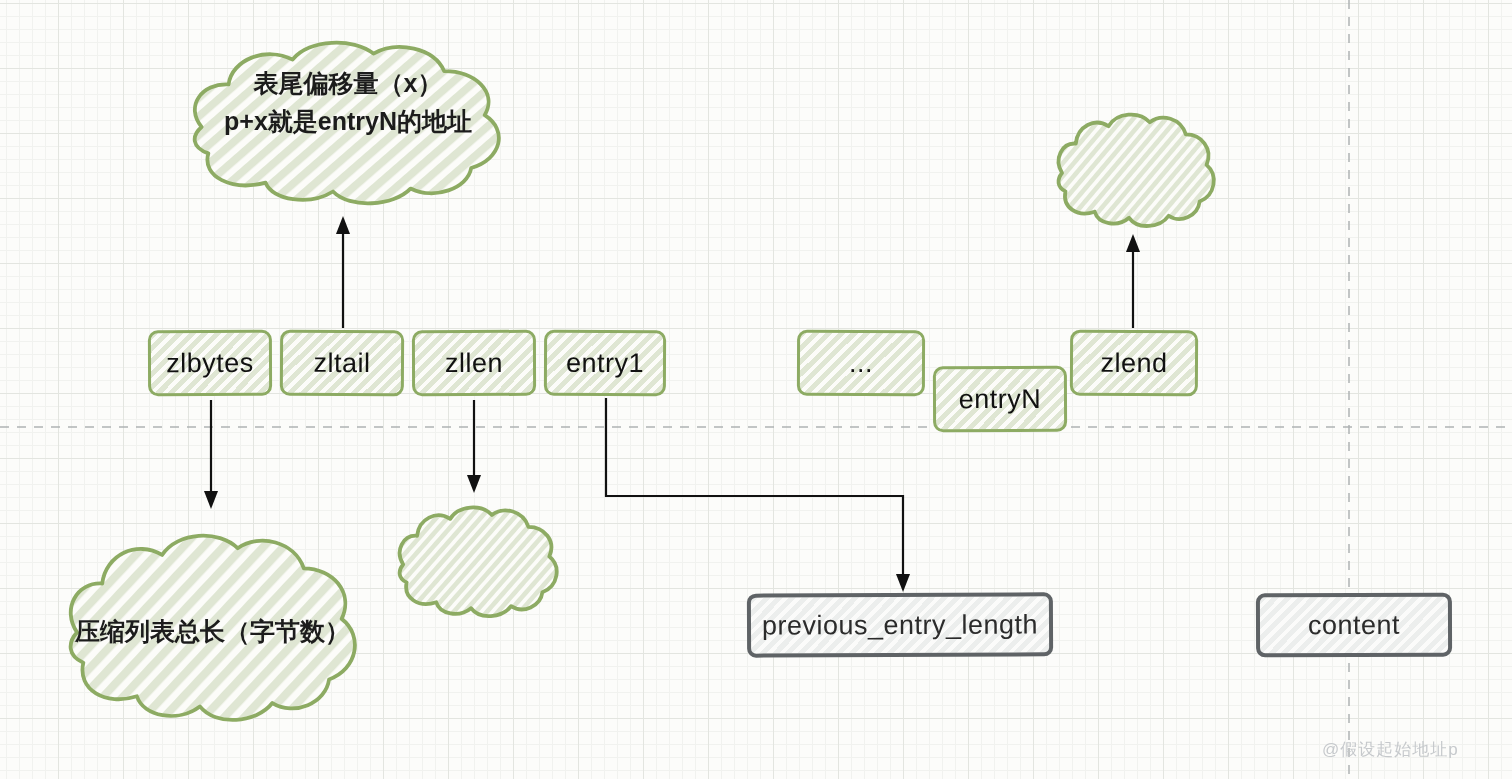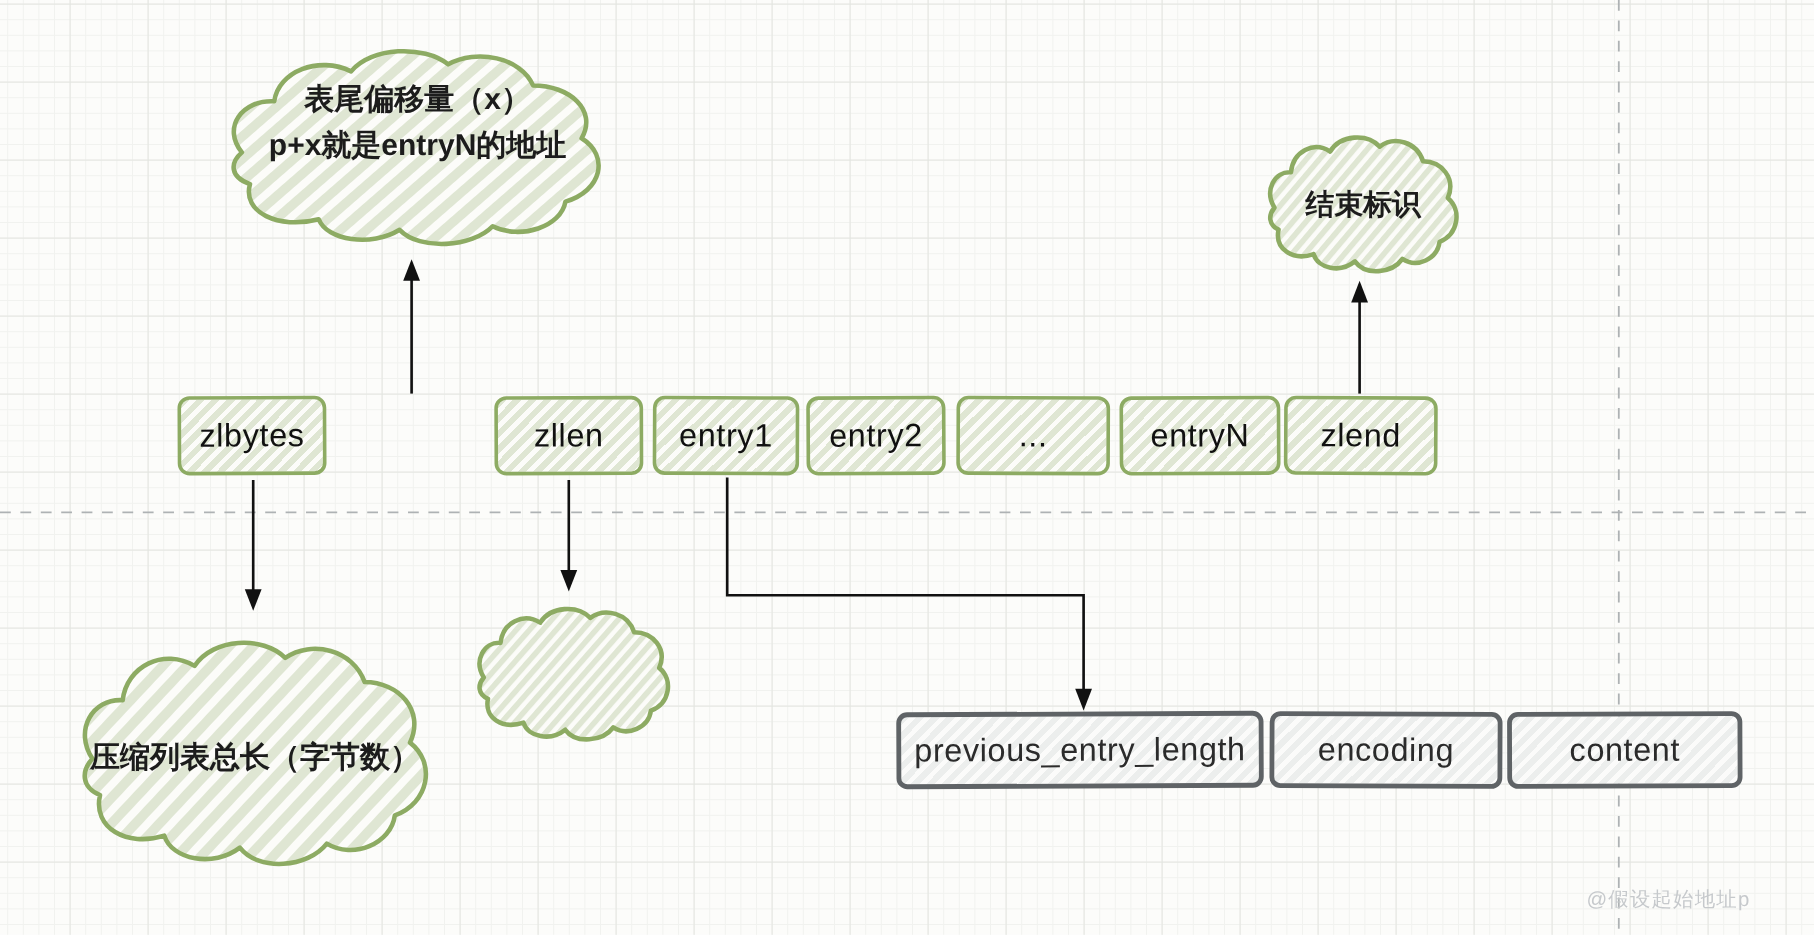--- a/index.html
+++ b/index.html
@@ -38,21 +38,21 @@
     top:330px;height:66px;
     border:3.5px solid var(--green-border);border-radius:10px;
     background:repeating-linear-gradient(135deg,var(--green-stripe) 0 5px,#fcfcf9 5px 9px);
   }
   .c1{left:148px;width:124px;transform:rotate(-0.25deg);}
   .c2{left:280px;width:124px;transform:rotate(0.3deg);}
   .c3{left:412px;width:124px;transform:rotate(-0.2deg);}
   .c4{left:544px;width:122px;transform:rotate(0.25deg);}
   .c5{left:672px;width:116px;transform:rotate(-0.3deg);}
   .c6{left:797px;width:128px;transform:rotate(0.2deg);}
-  .c7{left:933px;width:134px;transform:rotate(-0.25deg);}
+  .c7{left:933px;width:134px;transform:rotate(-0.25deg);margin-top:36px;}
   .c8{left:1070px;width:128px;transform:rotate(0.3deg);}
 
   .gray{
     top:593px;height:64px;color:#2b2b2b;
     border:4px solid var(--gray-border);border-radius:9px;
     background:repeating-linear-gradient(135deg,var(--gray-stripe) 0 5px,#fbfbfa 5px 9px);
   }
   .g1{left:747px;width:306px;transform:rotate(-0.25deg);}
   .g2{left:1058px;width:194px;transform:rotate(0.25deg);}
   .g3{left:1256px;width:196px;transform:rotate(-0.2deg);text-align:right;}
@@ -112,36 +112,32 @@
       <path d="M606,398 L606,496 L903,496 L903,577"></path>
       <polygon points="903,592 896,574 910,574"></polygon>
     </g>
     <g class="arrow">
       <line x1="1133" y1="328" x2="1133" y2="250"></line>
       <polygon points="1133,234 1126,252 1140,252"></polygon>
     </g>
   </svg>
 
   <div class="cell green c1">zlbytes</div>
+  <div class="cell green c2">zltail</div>
   <div class="cell green c3">zllen</div>
   <div class="cell green c4">entry1</div>
-  <div class="cell green c5">entry2</div>
   <div class="cell green c6">...</div>
   <div class="cell green c7">entryN</div>
   <div class="cell green c8">zlend</div>
 
   <div class="cell gray g1">previous_entry_length</div>
-  <div class="cell gray g2">encoding</div>
   <div class="cell gray g3">content</div>
 
   <div class="cloud-text ct1">
     <div>表尾偏移量（x）</div>
     <div>p+x就是entryN的地址</div>
-  </div>
-  <div class="cloud-text ct2">
-    <div>结束标识</div>
   </div>
   <div class="cloud-text ct3">
     <div>压缩列表总长（字节数）</div>
   </div>
 
   <div class="watermark">@假设起始地址p</div>
 </div>
 
 </body></html>

